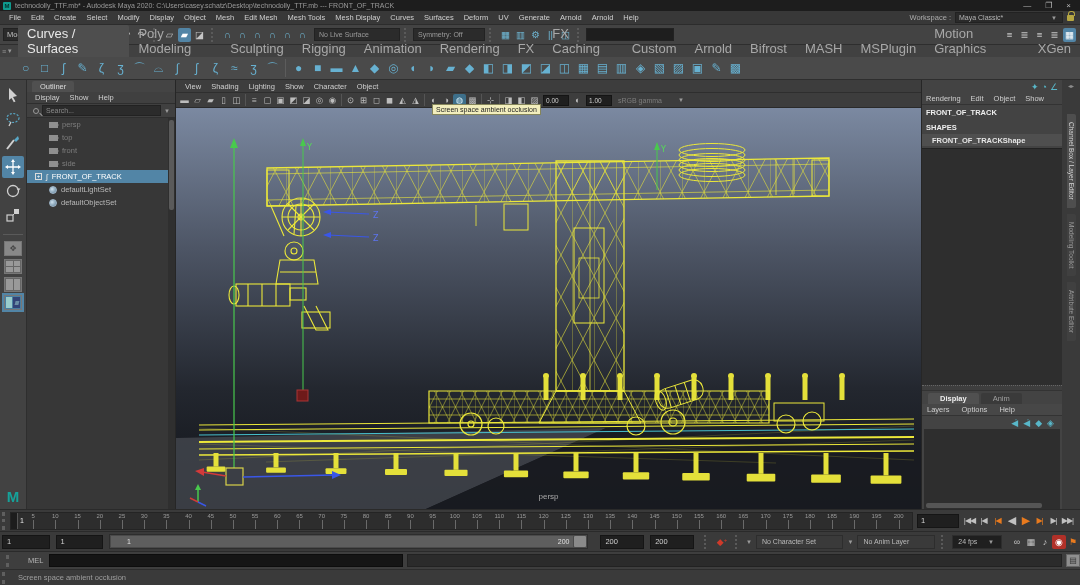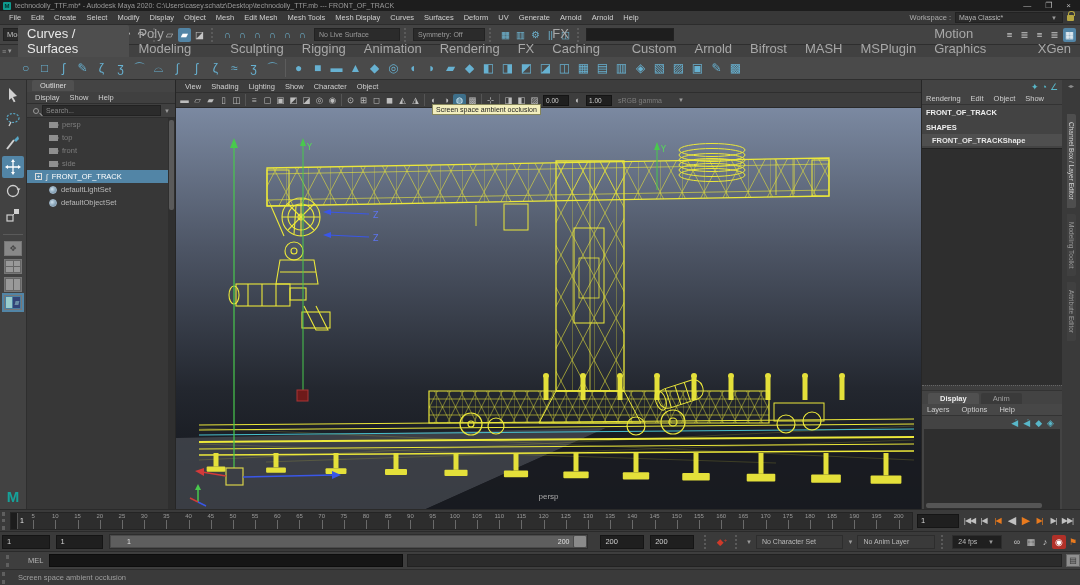--- a/index.html
+++ b/index.html
@@ -39,21 +39,21 @@
   
   #toolbox{left:0;top:80px;width:27px;height:429px;background:#424242;border-right:1px solid #2e2e2e;display:flex;flex-direction:column;align-items:center;padding-top:4px}
   .tool{width:22px;height:22px;display:flex;align-items:center;justify-content:center;border-radius:2px;margin-bottom:2px}
   .tool.active{background:#5285a6}
   .tb-divider{width:20px;height:1px;background:#5a5a5a;margin:6px 0}
   .layout-btn{width:18px;height:15px;border:1px solid #777;background:#888;margin-bottom:3px;display:grid}
   .layout-btn.active{outline:2px solid #5285a6}
   #toolbox-m{margin-top:auto;margin-bottom:4px;color:#15a29a;font-weight:bold;font-size:15px}
   
   #outliner{left:27px;top:80px;width:149px;height:429px;background:#3b3b3b;border-right:1px solid #262626;display:flex;flex-direction:column}
-  #outliner-titlebar{height:12px;background:#444;display:flex;align-items:flex-start;padding-left:5px}
+  #outliner-titlebar{height:12px;background:#444;display:flex;align-items:center;padding-left:5px}
   #outliner-title{background:#505050;padding:1px 8px;font-size:7.5px;color:#ddd;border-radius:2px 2px 0 0}
   #outliner-menus{height:12px;display:flex;align-items:center;gap:2px;background:#404040;border-bottom:1px solid #2e2e2e;padding-left:4px}
   #outliner-menus .menu-item{font-size:7.5px;padding:0 4px}
   #outliner-search{height:14px;display:flex;align-items:center;background:#404040;padding:0 3px;border-bottom:1px solid #2e2e2e}
   .magnifier{width:6px;height:6px;border:1px solid #999;border-radius:50%;position:relative;margin:0 3px}
   .magnifier:after{content:"";position:absolute;left:5px;top:5px;width:4px;height:1px;background:#999;transform:rotate(45deg)}
   #search-input{flex:1;height:11px;background:#2b2b2b;border:1px solid #222;color:#8a8a8a;font-size:7px;display:flex;align-items:center;padding:0 3px}
   #outliner-list{flex:1;position:relative;background:#373737;overflow:hidden}
   .out-row{height:13px;display:flex;align-items:center;padding-left:22px;color:#b9b9b9;font-size:7.5px;gap:4px}
   .out-row.dim{color:#7d7d7d}

